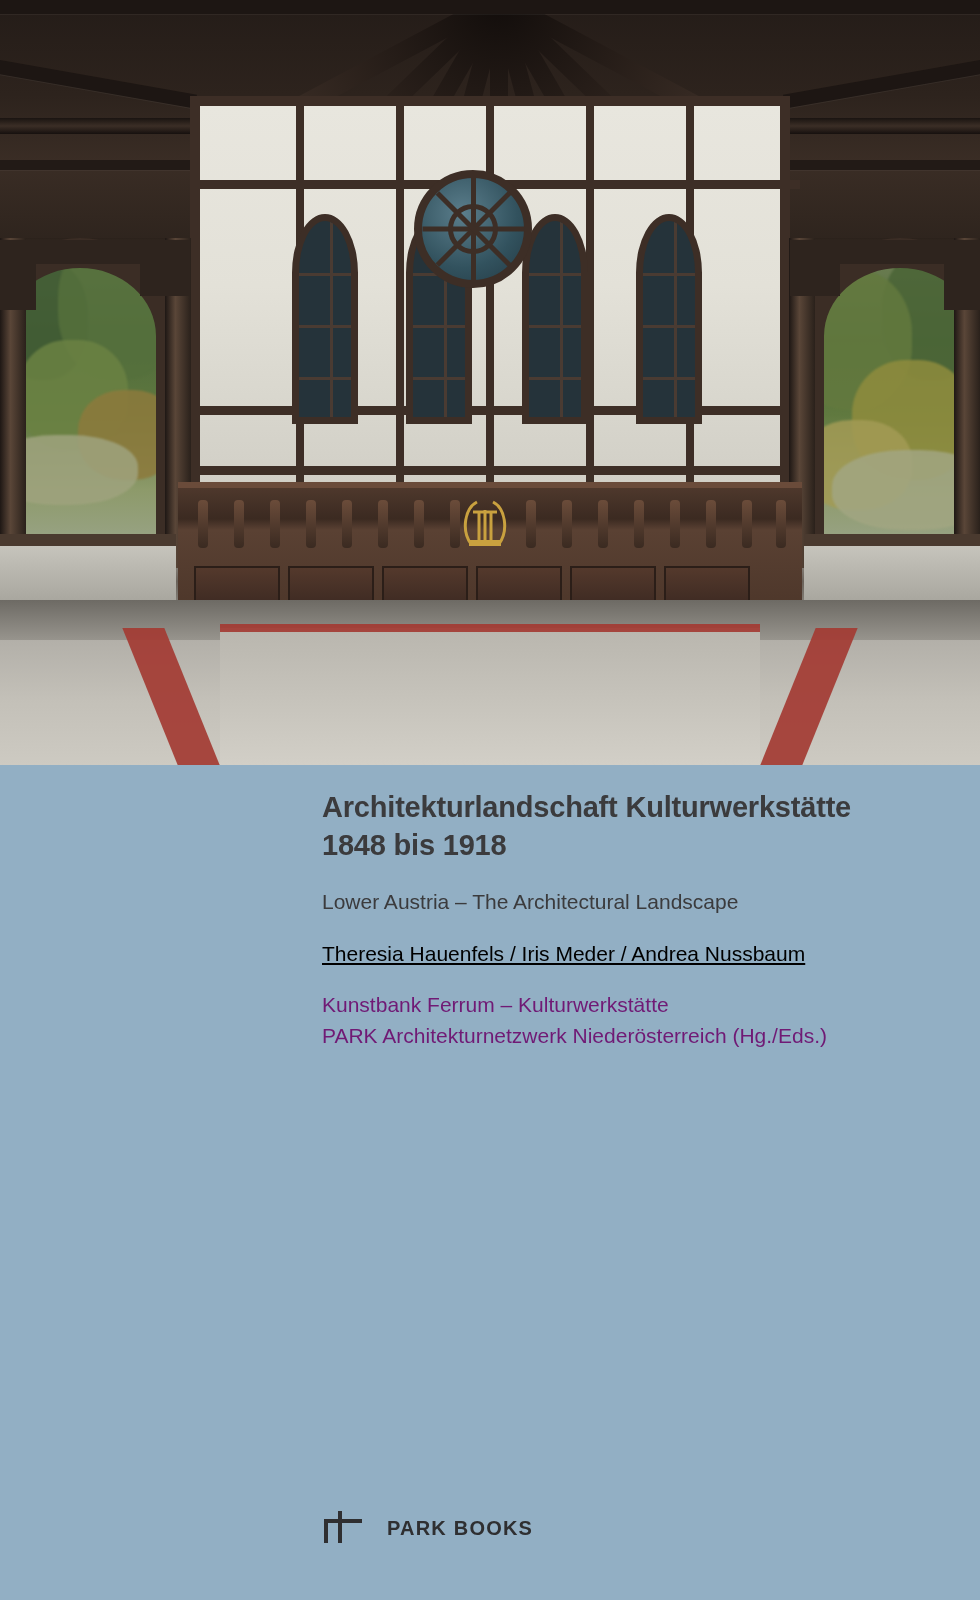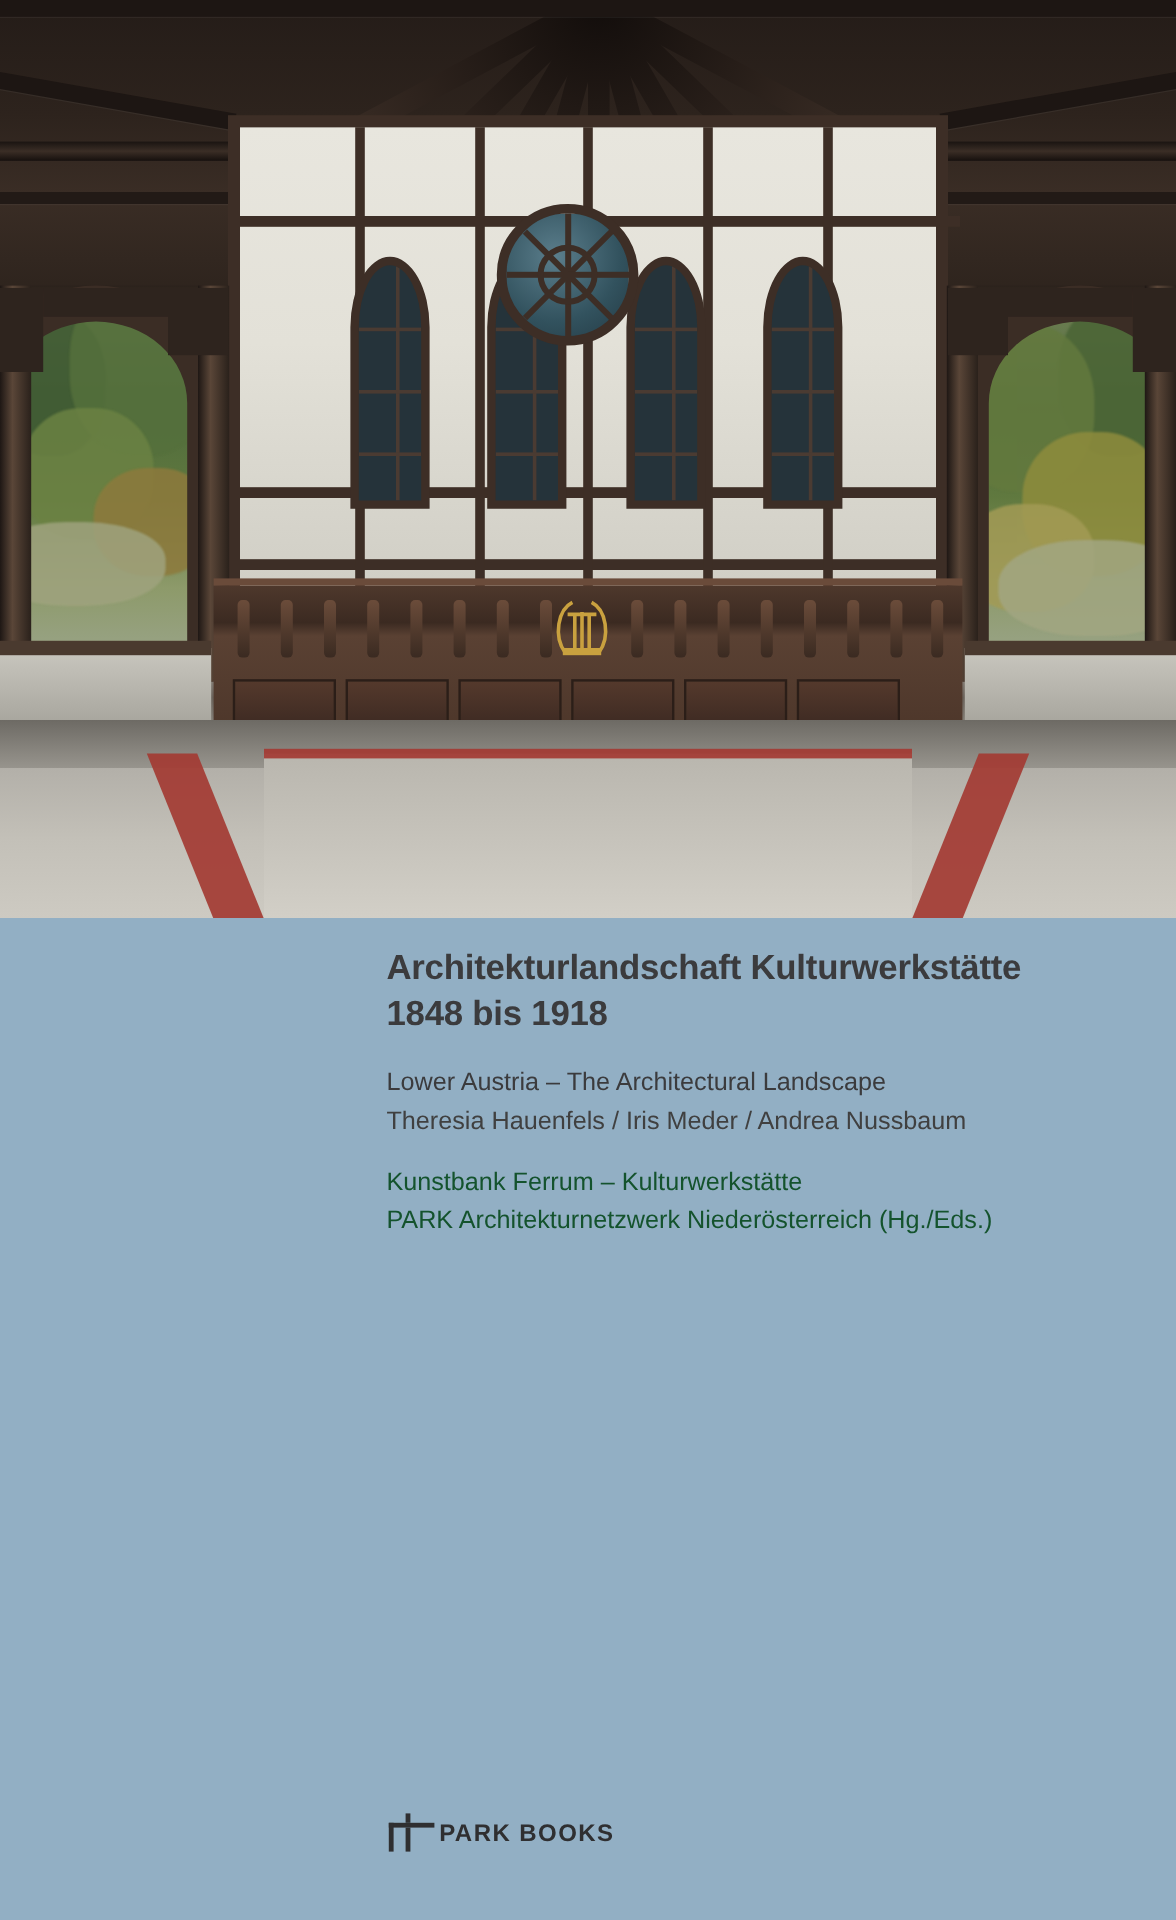--- a/index.html
+++ b/index.html
@@ -264,40 +264,41 @@
     line-height: 1.3;
     letter-spacing: -0.2px;
   }
   .subtitle {
     margin-top: 24px;
     font-size: 21px;
     color: #3b3b3d;
     line-height: 1.35;
   }
   .authors {
-    margin-top: 4px;
+    margin-top: 23px;
     font-size: 21px;
-    color: #404040;
+    color: #000000;
     line-height: 1.35;
+    text-decoration: underline;
   }
   .editors {
     margin-top: 22px;
     font-size: 21px;
-    color: #14532d;
+    color: #701a75;
     line-height: 1.45;
   }
 
   
   .publisher {
     position: absolute;
     left: 322px;
     bottom: 55px;
     display: flex;
     align-items: center;
-    gap: 2px;
+    gap: 23px;
   }
   .publisher-mark {
     width: 42px;
     height: 34px;
     position: relative;
   }
   .publisher-name {
     font-size: 20px;
     font-weight: bold;
     letter-spacing: 1.2px;

